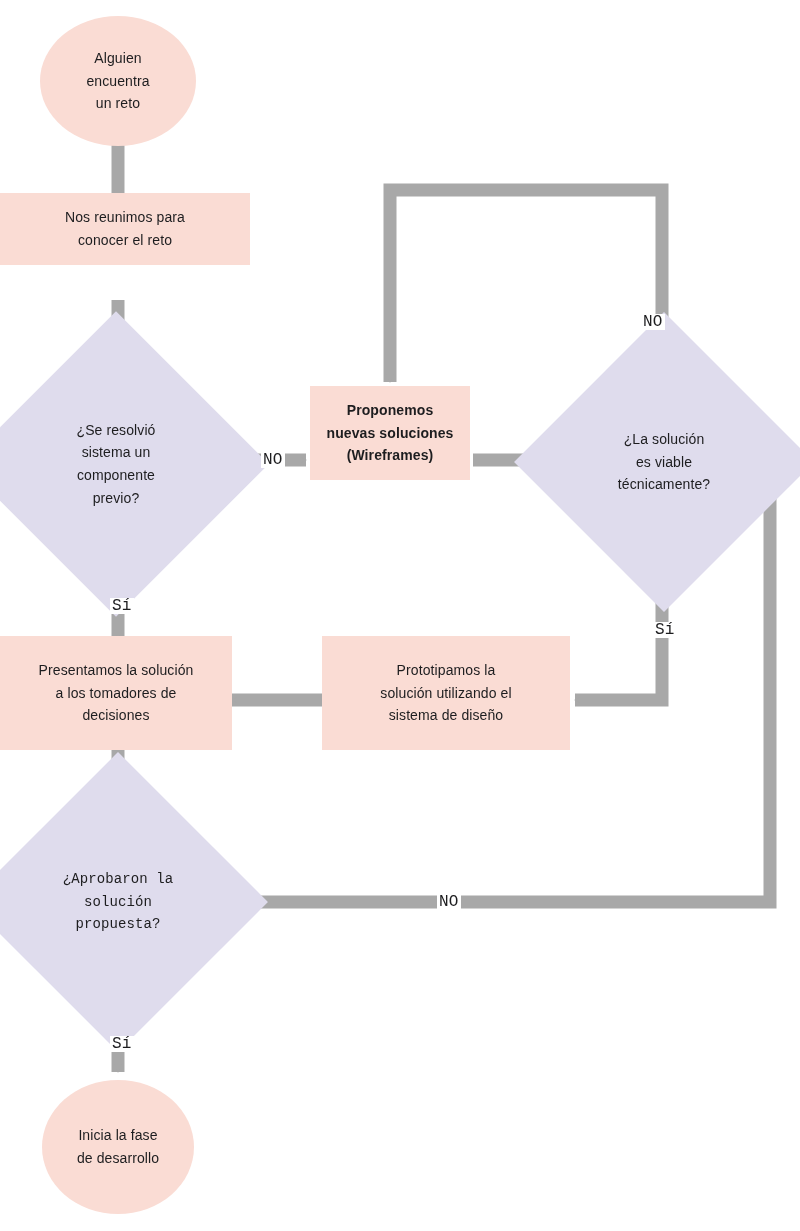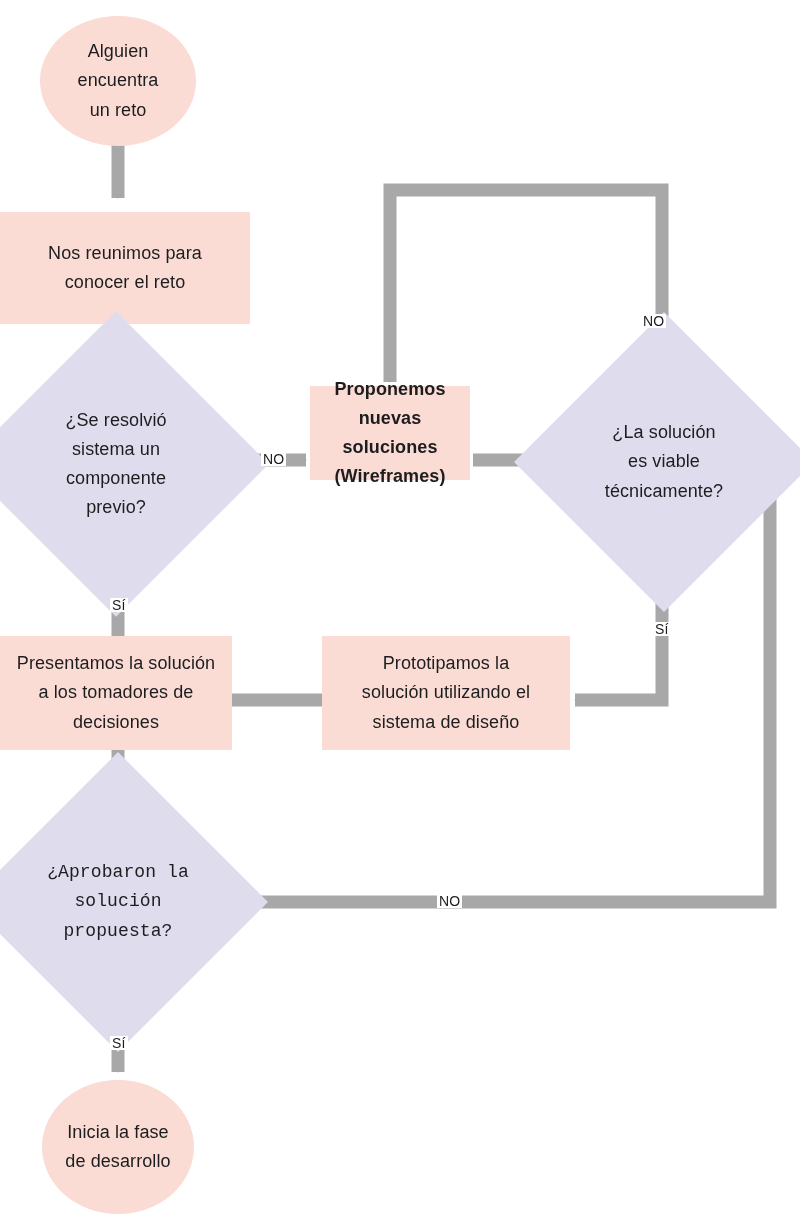--- a/index.html
+++ b/index.html
@@ -27,21 +27,21 @@
     pointer-events: none;
   }
   .node {
     position: absolute;
     box-sizing: border-box;
     display: flex;
     align-items: center;
     justify-content: center;
     text-align: center;
     color: #1d1d1f;
-    font-size: 18px;
+    font-size: 14px;
     line-height: 1.62;
     letter-spacing: 0.1px;
     z-index: 3;
   }
   .node-terminal {
     background: #fadcd4;
     border-radius: 50%;
   }
   .node-process {
     background: #fadcd4;
@@ -63,26 +63,27 @@
     position: relative;
     z-index: 2;
   }
   .node-text {
     padding: 0 8px;
     white-space: pre-line;
   }
   .edge-label {
     position: absolute;
     z-index: 6;
-    font-size: 14px;
+    font-size: 16px;
     color: #1d1d1f;
     background: #ffffff;
     padding: 0 2px;
     line-height: 1;
     letter-spacing: 0.2px;
+    font-family: Liberation Mono, monospace;
   }
 </style>
 </head>
 <body>
 
 <div id="canvas">
 
   <svg id="wires" viewBox="0 0 800 1231" xmlns="http://www.w3.org/2000/svg">
     <defs>
       <marker id="arrowhead" markerWidth="9" markerHeight="8" refX="8" refY="4" orient="auto" markerUnits="userSpaceOnUse">
@@ -115,21 +116,21 @@
       <path d="M118,1010 L118,1072" marker-end="url(#arrowhead)"></path>
     </g>
   </svg>
 
   <div class="node node-terminal" style="left:40px; top:16px; width:156px; height:130px;">
     <span class="node-text">Alguien
 encuentra
 un reto</span>
   </div>
 
-  <div class="node node-process" style="left:0px; top:212px; width:250px; height:112px;justify-content:center;">
+  <div class="node node-process" style="left:0px; top:193px; width:250px; height:72px;justify-content:center;">
     <span class="node-text">Nos reunimos para
 conocer el reto</span>
   </div>
 
   <div class="node node-decision" style="left:8px; top:356px; width:216px; height:216px;">
     <span class="diamond-shape"></span>
     <span class="node-text">¿Se resolvió
 sistema un
 componente
 previo?</span>

